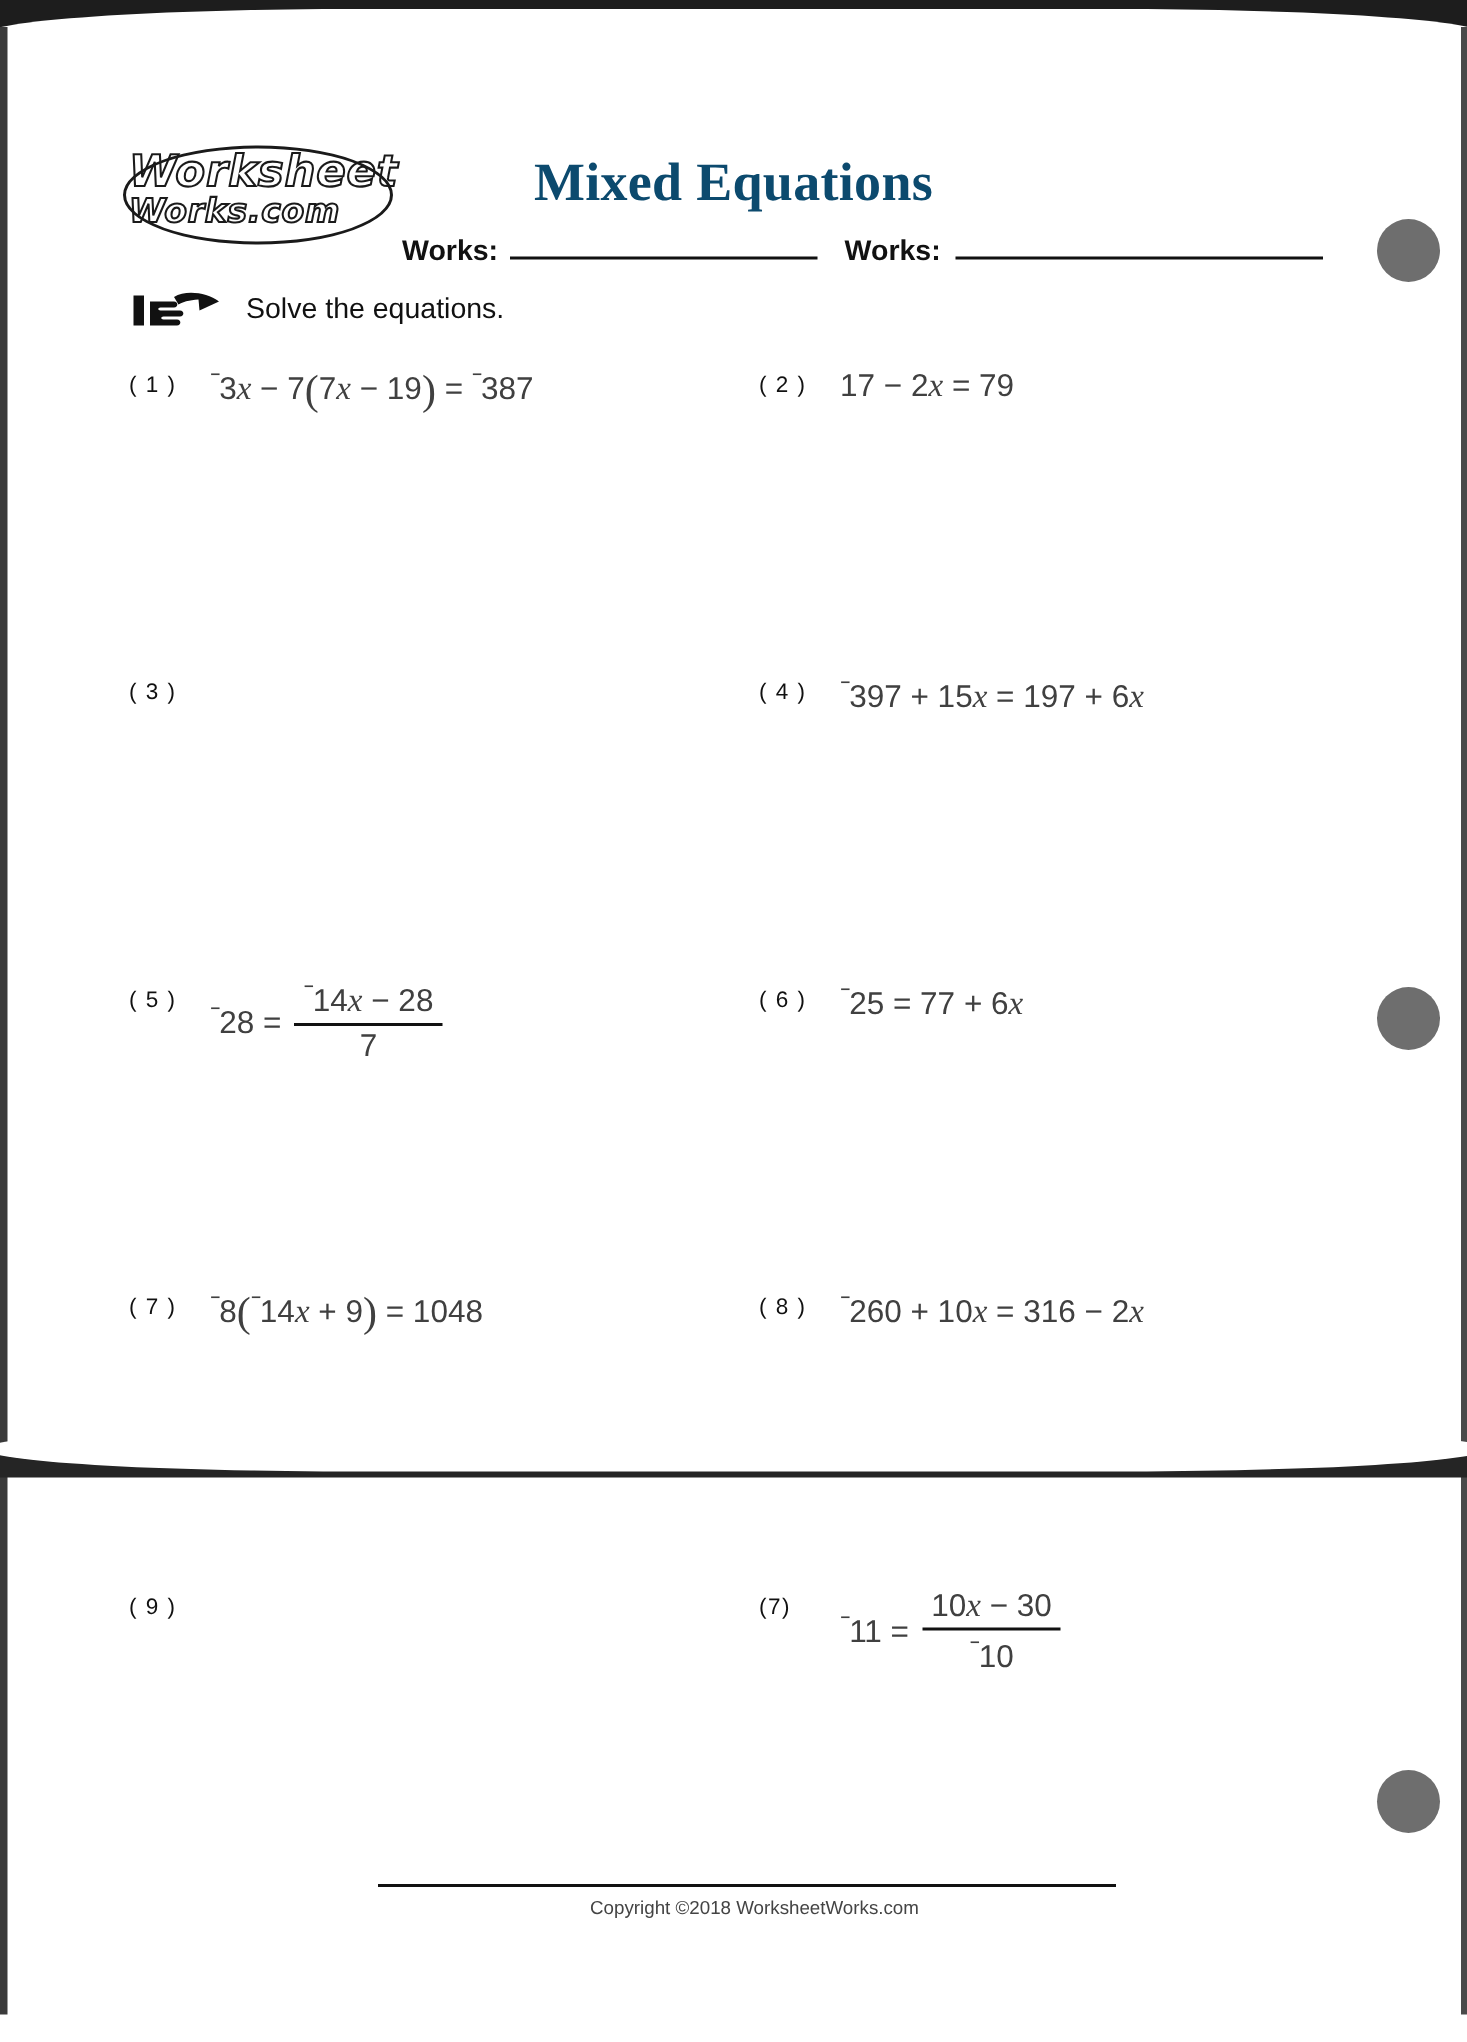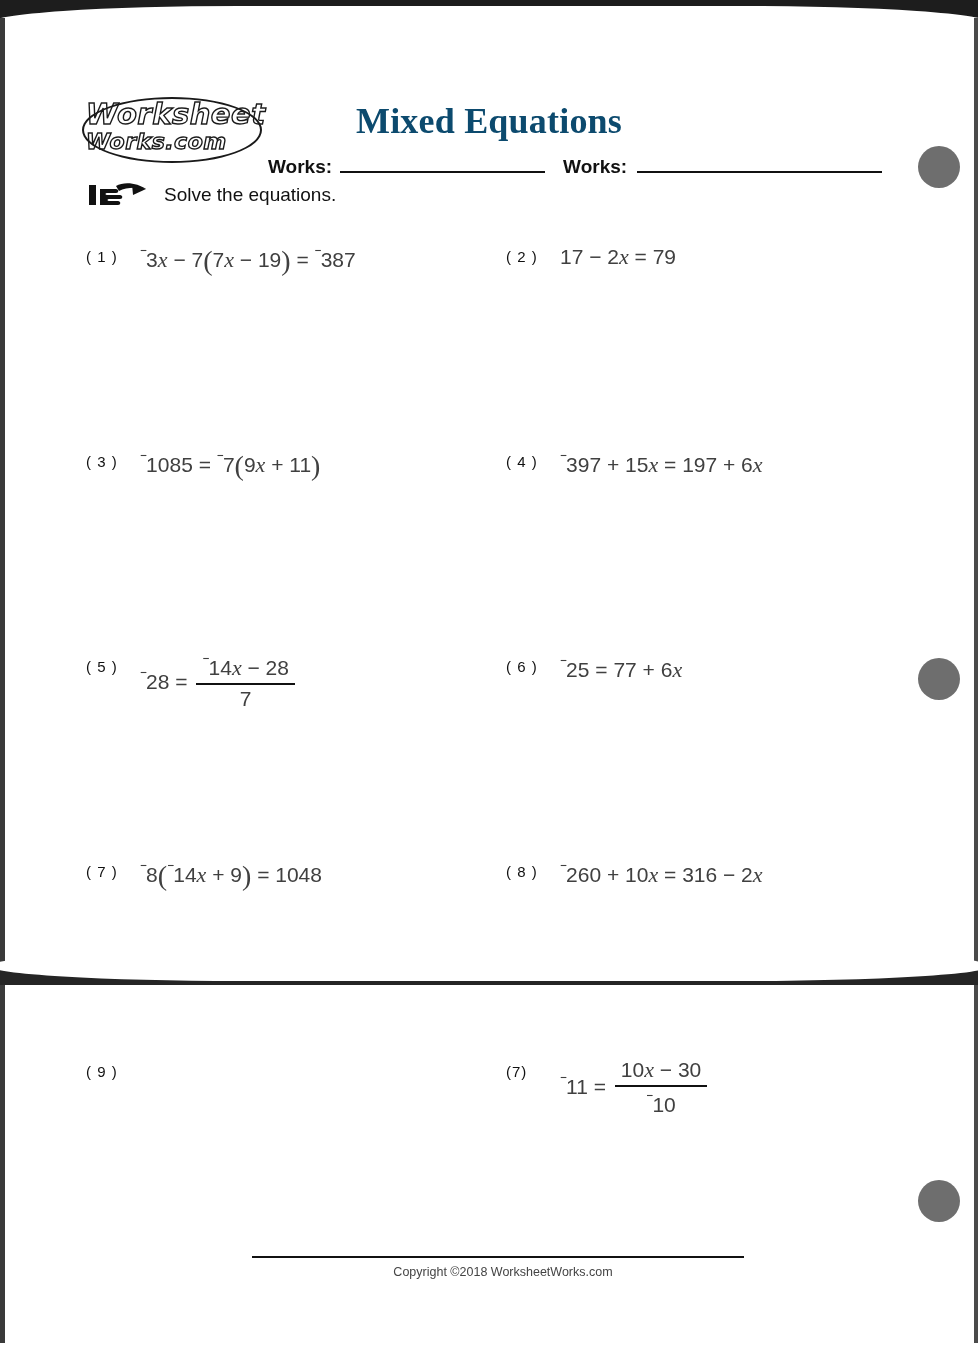--- a/index.html
+++ b/index.html
@@ -130,21 +130,21 @@
     border-bottom: 2px solid #111;
     height: 16px;
     vertical-align: baseline;
   }
   .rule-name { width: 205px; margin: 0 18px 0 8px; }
   .rule-date { width: 245px; margin-left: 10px; }
 
   
   .instruction {
     position: absolute;
-    left: 88px; top: 180px;
+    left: 88px; top: 192px;
     display: flex;
     align-items: center;
   }
   .hand-icon {
     width: 66px; height: 30px;
     position: relative;
     margin-right: 10px;
   }
   .instruction-text {
     font-size: 19px;
@@ -293,21 +293,20 @@
       </div>
       <div class="pcell right">
         <span class="pnum">( 2 )</span>
         <span class="peq">17 − 2<i>x</i> = 79</span>
       </div>
     </div>
 
     <div class="prow r2">
       <div class="pcell left">
         <span class="pnum">( 3 )</span>
-        <span class="peq"><span class="neg">⁻</span>1085 = <span class="neg">⁻</span>7<span class="paren">(</span>9<i>x</i> + 11<span class="paren">)</span></span>
       </div>
       <div class="pcell right">
         <span class="pnum">( 4 )</span>
         <span class="peq"><span class="neg">⁻</span>397 + 15<i>x</i> = 197 + 6<i>x</i></span>
       </div>
     </div>
 
     <div class="prow r3">
       <div class="pcell left">
         <span class="pnum">( 5 )</span>

